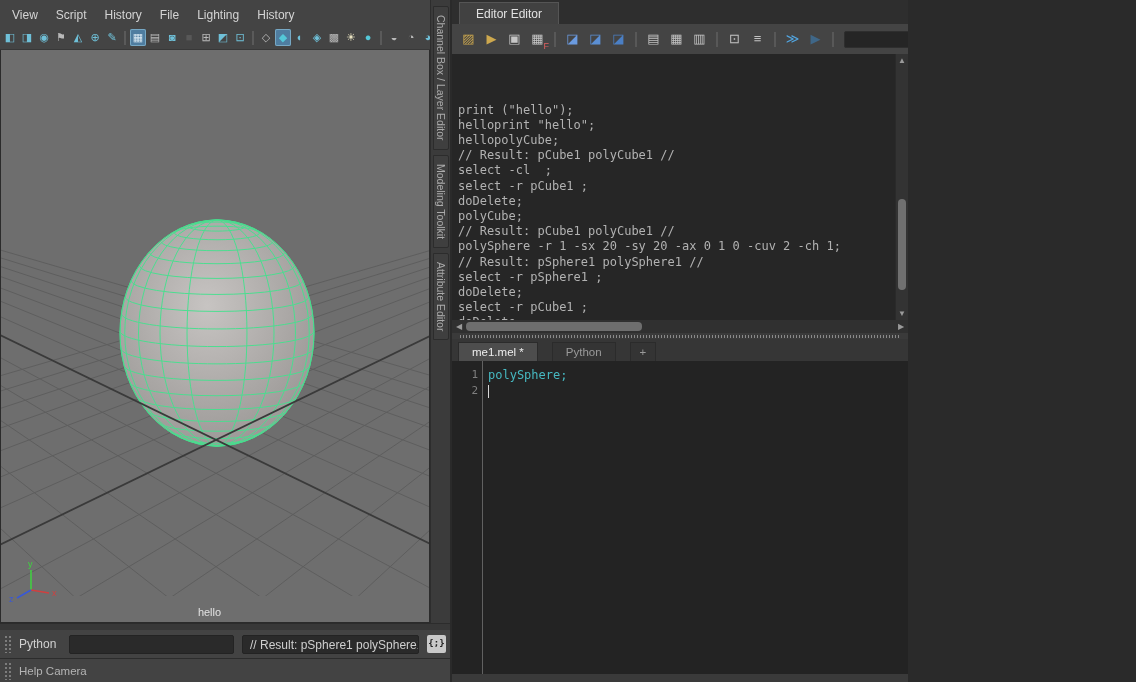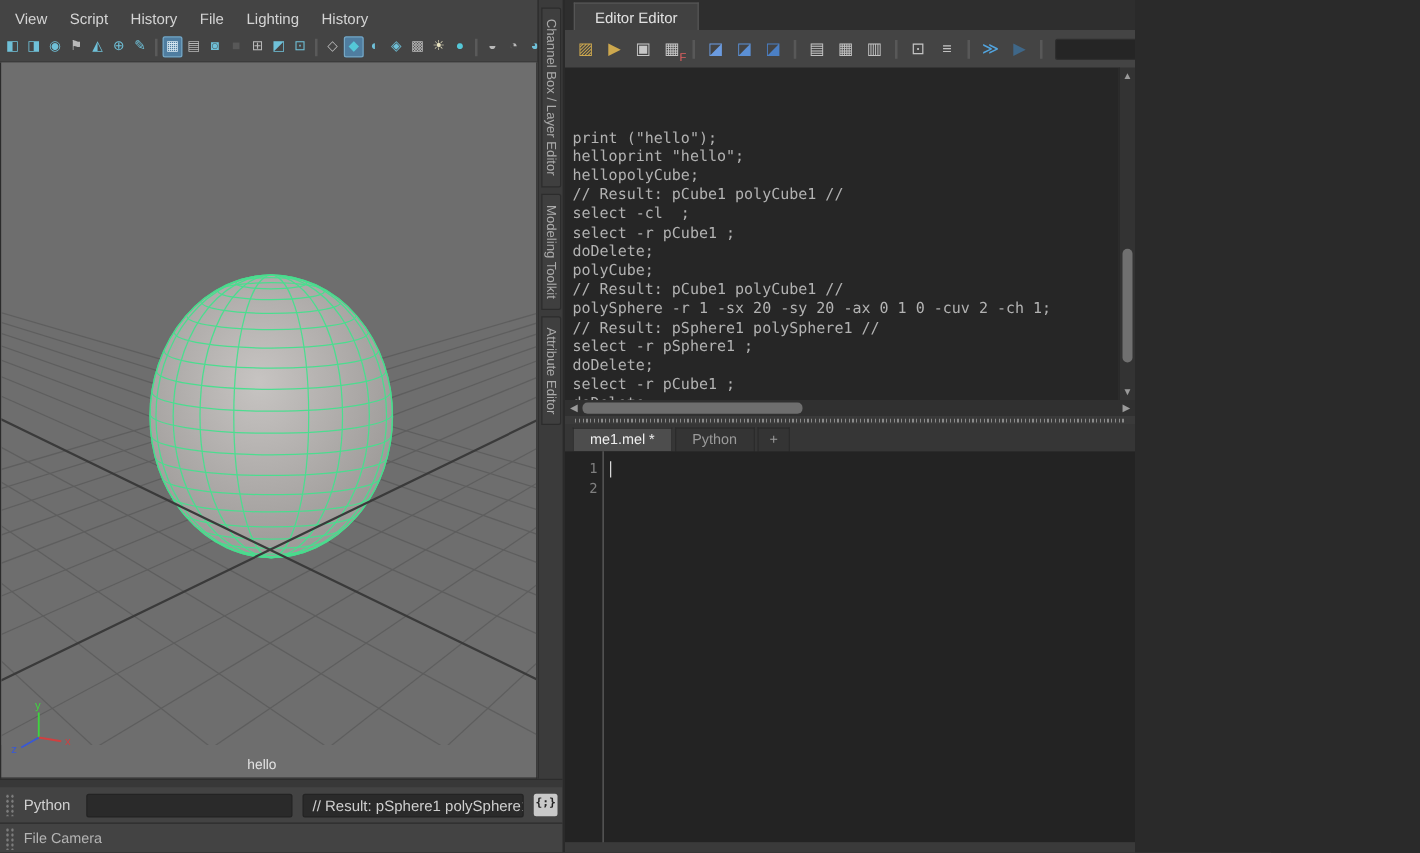--- a/index.html
+++ b/index.html
@@ -71,21 +71,21 @@
   .vthumb{position:absolute;left:2px;right:2px;top:55%;height:38%;background:#707070;
           border-radius:4px;}
   .hscroll{height:13px;background:#303030;display:flex;align-items:center;}
   .harrow{width:14px;color:#9a9a9a;font-size:8px;text-align:center;flex:0 0 auto;}
   .hthumb{width:176px;height:9px;background:#6e6e6e;border-radius:4px;flex:0 0 auto;}
   .htrack{flex:1;}
   .dotsrow{height:6px;background:#3a3a3a;display:flex;justify-content:center;}
   .dots{width:440px;height:3px;margin-top:2px;
         background-image:repeating-linear-gradient(90deg,#8a8a8a 0 1px,transparent 1px 3px);}
   .se-input-tabs{height:22px;background:#363636;display:flex;align-items:flex-end;
-                 padding-left:6px;gap:2px;}
+                 padding-left:6px;gap:14px;}
   .itab{font-size:11.5px;color:#9a9a9a;background:#343434;padding:3px 13px;border:1px solid #2b2b2b;
         border-bottom:none;}
   .itab.active{background:#4d4d4d;color:#eee;}
   .itab.plus{padding:3px 9px;}
   .se-input{flex:1;display:flex;background:#232323;min-height:0;}
   .gutter{width:30px;text-align:right;padding:6px 4px 0 0;color:#7f7f7f;
           font-family:"DejaVu Sans Mono",monospace;font-size:11px;line-height:16px;}
   .gdiv{width:1px;background:#616161;}
   .code{flex:1;padding:6px 0 0 5px;font-family:"DejaVu Sans Mono",monospace;font-size:12px;
         line-height:16px;color:#c8c8c8;}
@@ -237,21 +237,21 @@
     <div class="gap"></div>
     <div class="cmdline">
       <div class="grip"></div>
       <span class="cmd-label">Python</span>
       <input class="cmd-input" value="" style="">
       <div class="cmd-result">// Result: pSphere1 polySphere1</div>
       <div class="se-btn">{;}</div>
     </div>
     <div class="helpline">
       <div class="grip"></div>
-      <span>File Camera</span>
+      <span>Help Camera</span>
     </div>
   </div>
 
   <div class="se-col">
     <div class="se-tabbar">
       <div class="se-tab">Editor Editor</div>
     </div>
     <div class="se-toolbar">
       <span style="display:contents">
         
@@ -293,18 +293,19 @@
         <div class="itab">Python</div>
         <div class="itab plus">+</div>
       </div>
     <div class="se-input">
       <div class="gutter">
         <div>1</div>
         <div>2</div>
       </div>
       <div class="gdiv"></div>
       <div class="code">
+        <div><span class="cmd">polySphere;</span></div>
         <div><span></span><span class="cursor"></span></div>
       </div>
     </div>
     <div class="se-bottom"></div>
   </div>
 </div>
 
 </body></html>

